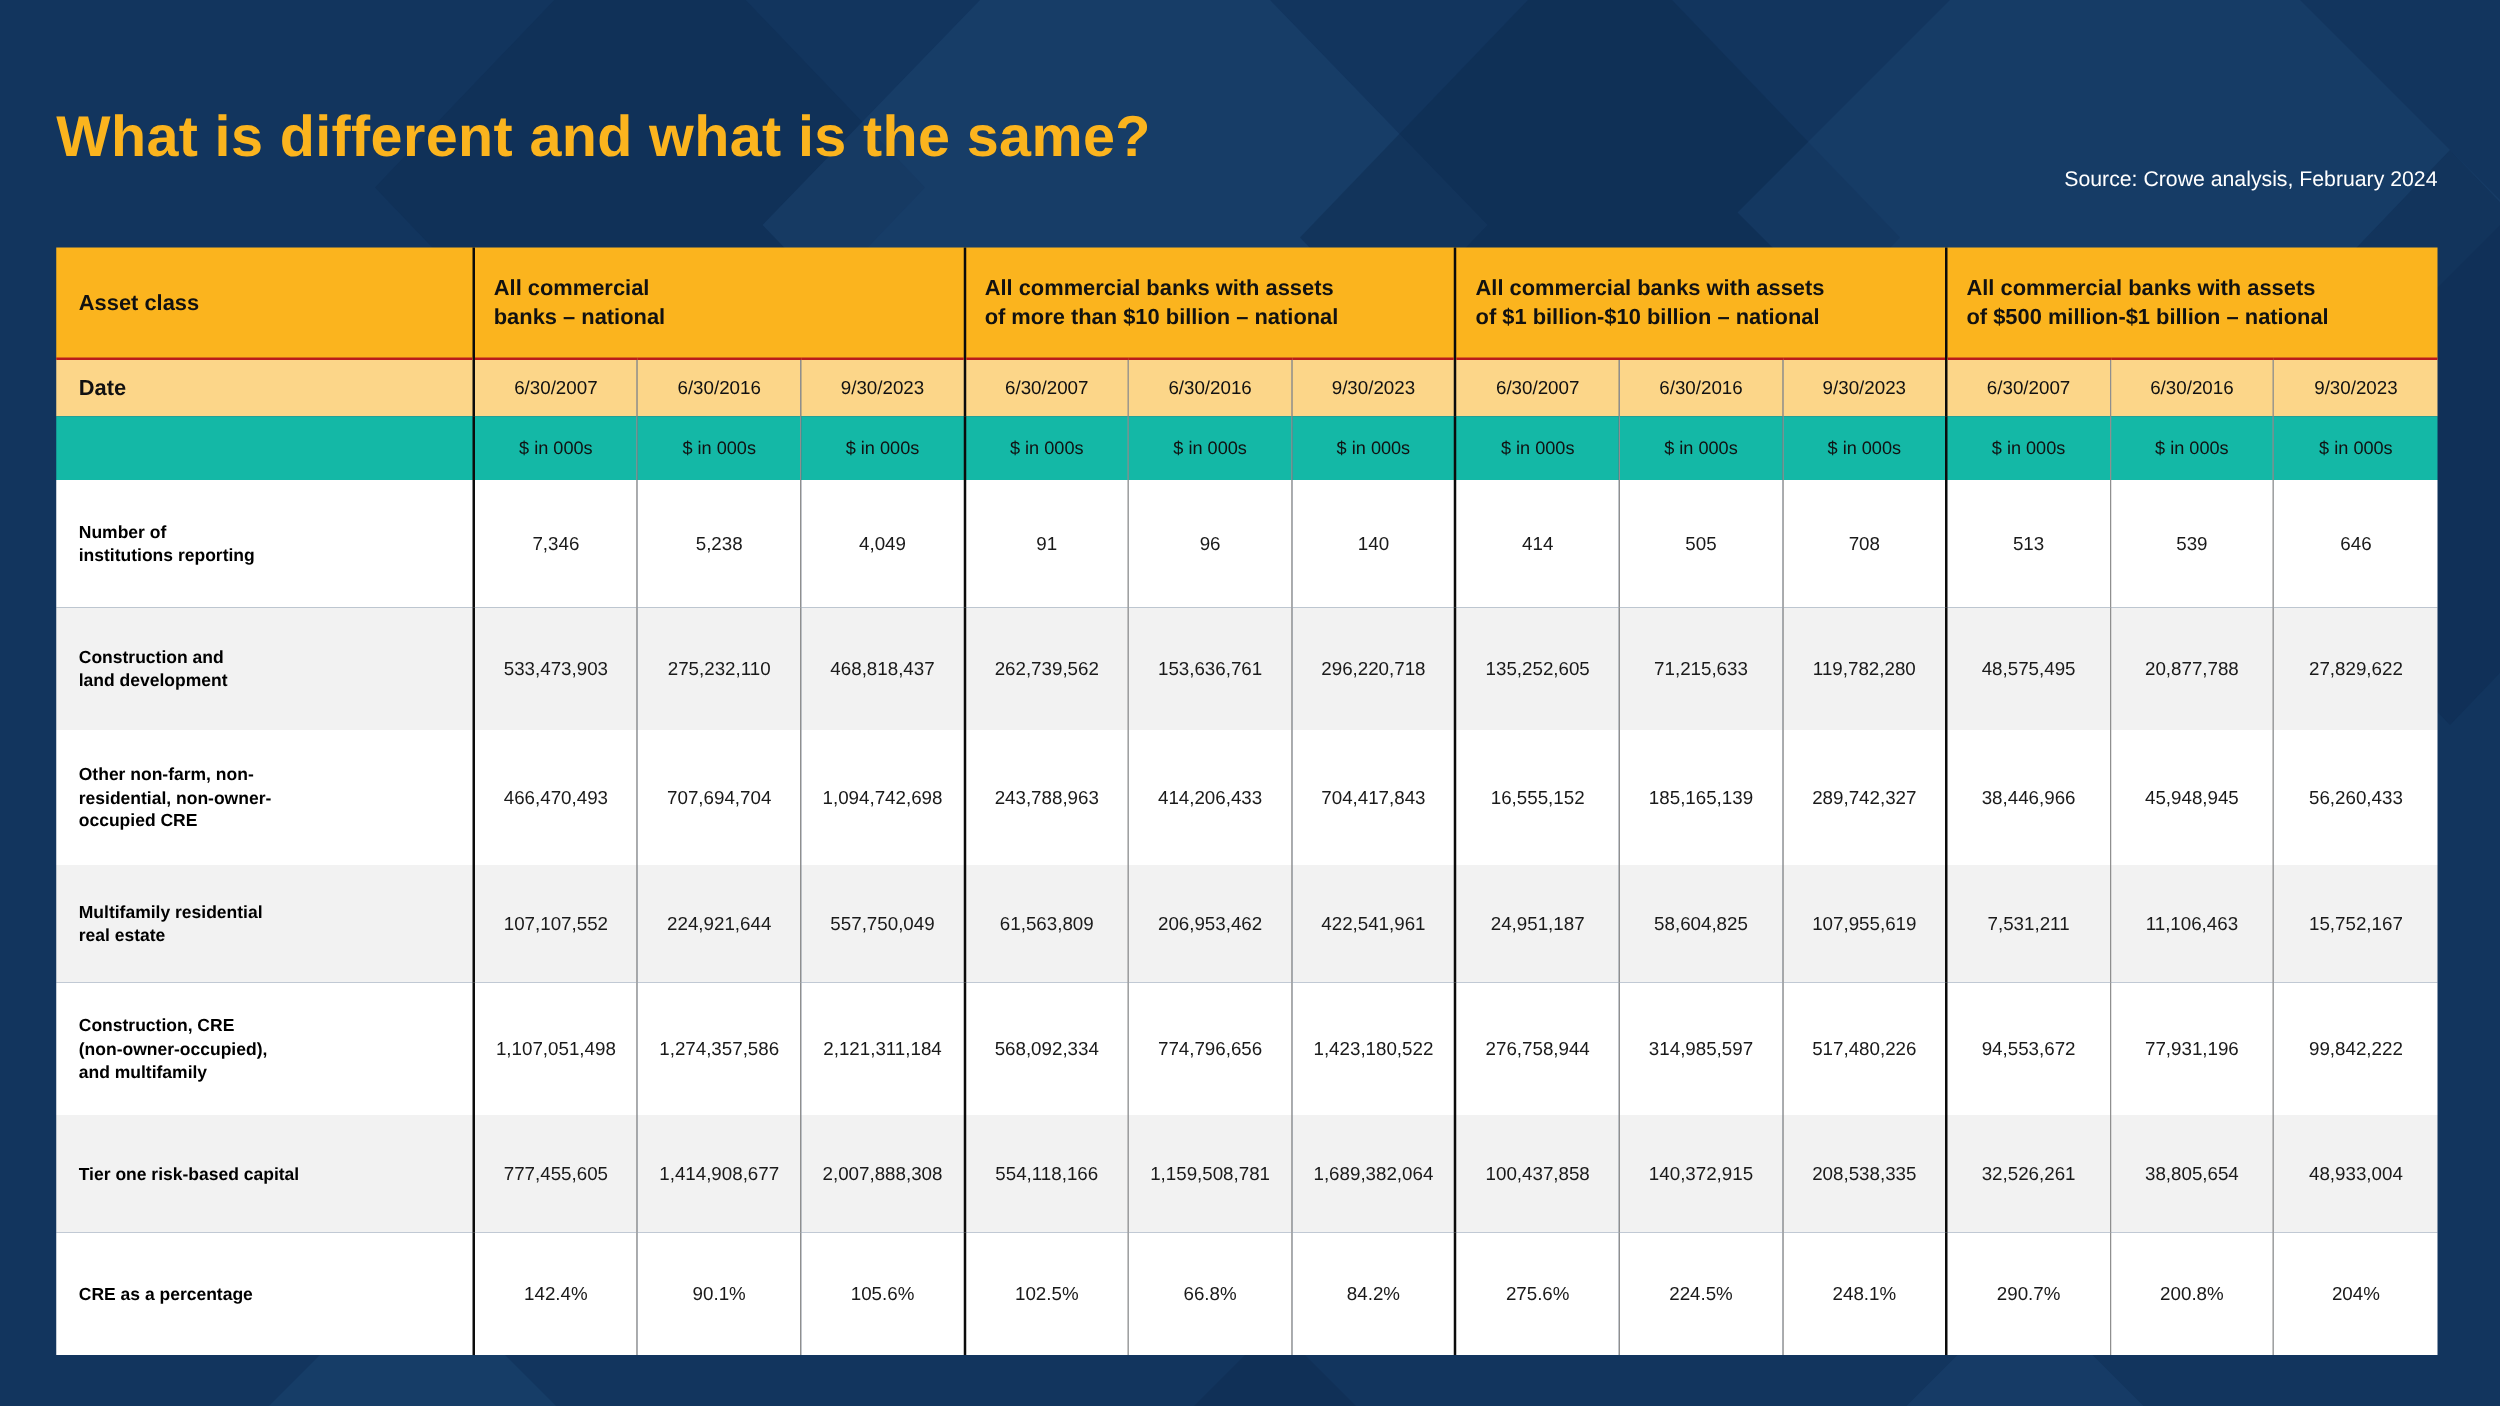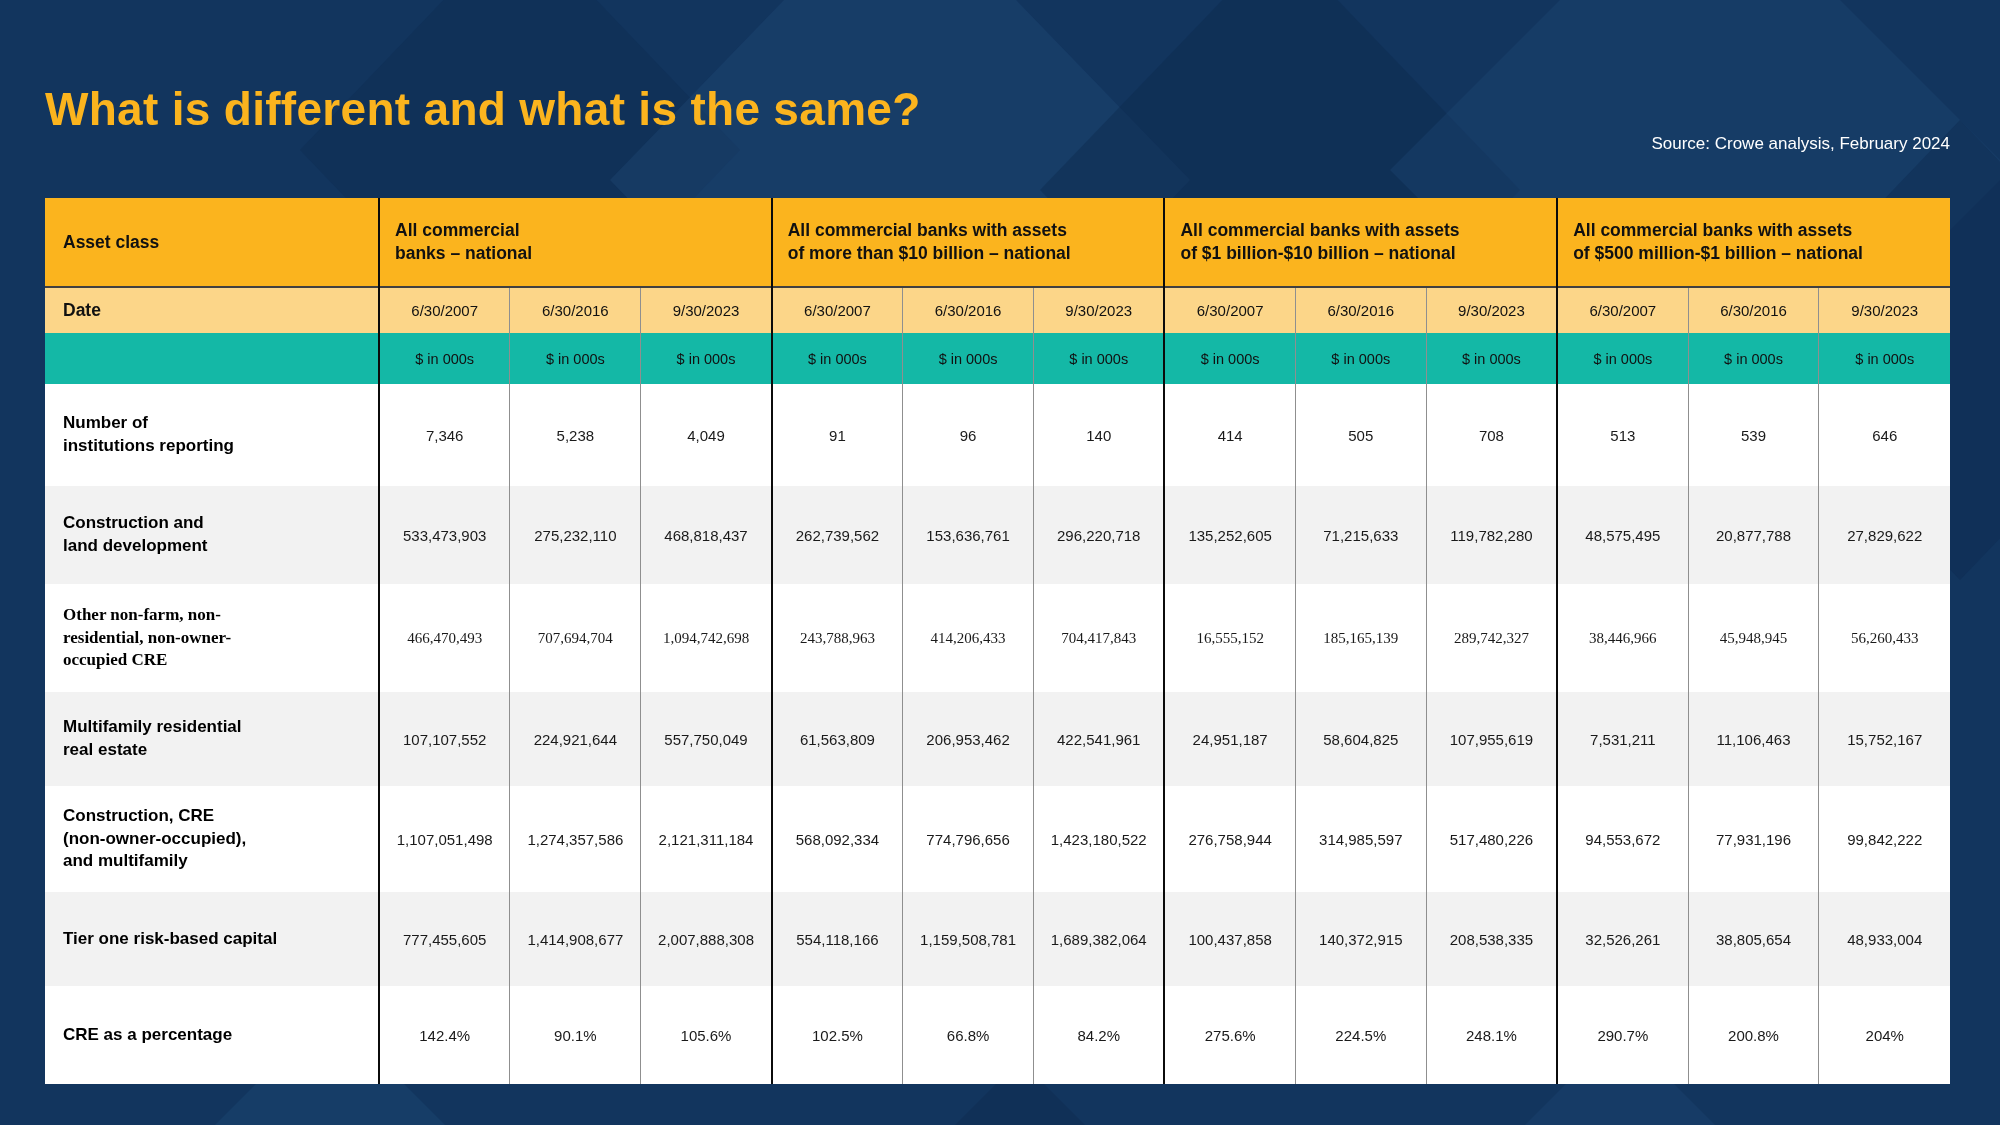--- a/index.html
+++ b/index.html
@@ -37,21 +37,21 @@
   
   .table-wrap { position: absolute; left: 45px; top: 198px; z-index: 1; }
   table { border-collapse: collapse; table-layout: fixed; width: 1905px; }
   col.label-col { width: 334px; }
   th, td { padding: 0; margin: 0; vertical-align: middle; color: #111111; }
 
   
   tr.group-row  { height: 89px; background: #FBB41E; }
   tr.date-row   { height: 46px; background: #FCD689; }
   tr.units-row  { height: 51px; background: #14b8a6; }
-  tr.date-row > th { border-top: 2px solid #404040; }
+  tr.date-row > th { border-top: 2px solid #b91c1c; }
 
   .corner-cell, .date-label-cell {
     text-align: left; padding-left: 18px;
     font-size: 17.5px; font-weight: bold;
   }
   .group-head {
     text-align: left; padding-left: 15px; padding-right: 8px;
     font-size: 17.5px; font-weight: bold;
     white-space: pre-line; line-height: 1.32;
     border-left: 2px solid #0b0b0b;
@@ -61,28 +61,28 @@
 
   
   .grp { border-left: 2px solid #0b0b0b; }
   .sub { border-left: 1px solid #8f8f8f; }
 
   
   tbody tr:nth-child(odd)  { background: #FFFFFF; }
   tbody tr:nth-child(even) { background: #F2F2F2; }
   tbody tr:nth-child(1) { height: 102px; }
   tbody tr:nth-child(2) { height: 98px; padding-left: 24px; }
-  tbody tr:nth-child(3) { height: 108px; font-family: Liberation Serif, serif; }
+  tbody tr:nth-child(3) { height: 108px; }
   tbody tr:nth-child(4) { height: 94px; }
   tbody tr:nth-child(5) { height: 106px; }
   tbody tr:nth-child(6) { height: 94px; }
   tbody tr:nth-child(7) { height: 98px; }
   tbody th.rowlabel {
     text-align: left; padding-left: 18px; padding-right: 6px;
-    font-size: 17px; font-weight: bold;
+    font-size: 14px; font-weight: bold;
     white-space: pre-line; line-height: 1.33;
     border-right: 2px solid #0b0b0b;
     color: #000000;
   }
   tbody td {
     text-align: center;
     font-size: 15px; font-weight: 400;
     color: #1a1a1a;
   }
 </style>

